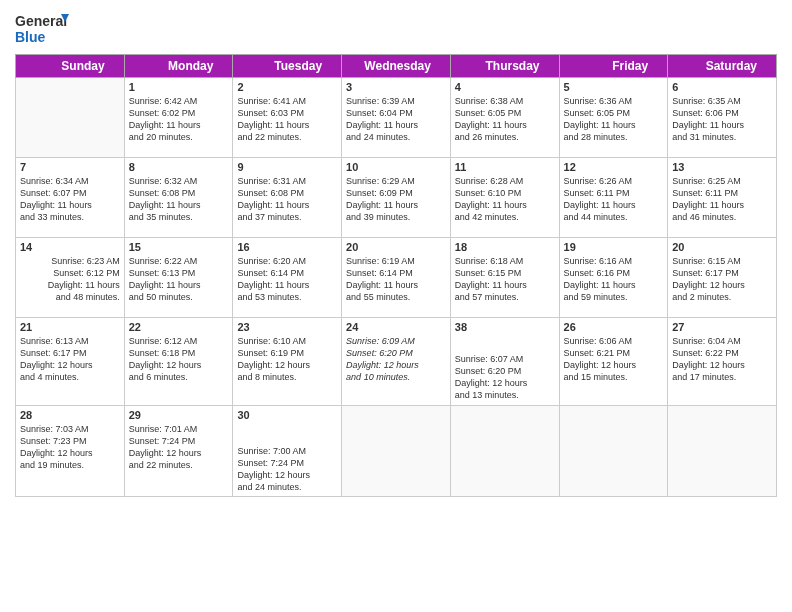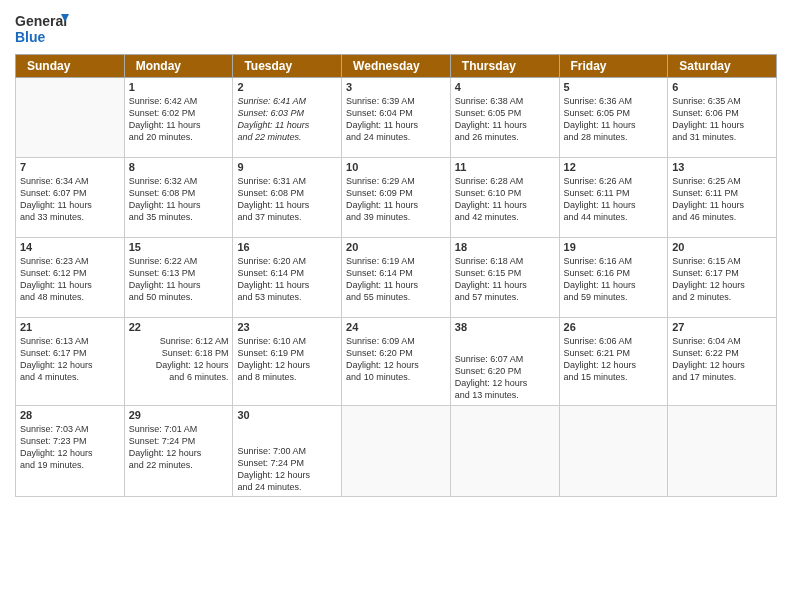--- a/index.html
+++ b/index.html
@@ -37,24 +37,24 @@
     .subtitle {
       font-size: 13px;
       color: #555;
     }
     .calendar {
       width: 100%;
       border-collapse: collapse;
       table-layout: fixed;
     }
     .calendar th {
-      background: #a16207;
+      background: #a21caf;
       color: #fff;
-      text-align: left;
-      padding: 4px 11px;
+      text-align: right;
+      padding: 4px 19px;
       font-size: 12px;
       font-weight: bold;
       border: 1px solid #aaa;
     }
     .calendar td {
       border: 1px solid #ccc;
       vertical-align: top;
       padding: 3px 4px;
       font-size: 9.5px;
       color: #333;
@@ -113,21 +113,21 @@
           <td class="empty-cell"></td>
           <td>
             <div class="day-num">1</div>
             <div class="cell-info" style="white-space: pre-line;">Sunrise: 6:42 AM
 Sunset: 6:02 PM
 Daylight: 11 hours
 and 20 minutes.</div>
           </td>
           <td>
             <div class="day-num">2</div>
-            <div class="cell-info" style="white-space: pre-line; font-style: italic;">Sunrise: 6:41 AM
+            <div class="cell-info" style="white-space: pre-line;">Sunrise: 6:41 AM
 Sunset: 6:03 PM
 Daylight: 11 hours
 and 22 minutes.</div>
           </td>
           <td>
             <div class="day-num">3</div>
             <div class="cell-info" style="white-space: pre-line;">Sunrise: 6:39 AM
 Sunset: 6:04 PM
 Daylight: 11 hours
 and 24 minutes.</div>
@@ -201,21 +201,21 @@
             <div class="day-num">13</div>
             <div class="cell-info" style="white-space: pre-line;">Sunrise: 6:25 AM
 Sunset: 6:11 PM
 Daylight: 11 hours
 and 46 minutes.</div>
           </td>
         </tr>
         <tr>
           <td>
             <div class="day-num">14</div>
-            <div class="cell-info" style="white-space: pre-line;">Sunrise: 6:23 AM
+            <div class="cell-info" style="white-space: pre-line; text-align: right;">Sunrise: 6:23 AM
 Sunset: 6:12 PM
 Daylight: 11 hours
 and 48 minutes.</div>
           </td>
           <td>
             <div class="day-num">15</div>
             <div class="cell-info" style="white-space: pre-line;">Sunrise: 6:22 AM
 Sunset: 6:13 PM
 Daylight: 11 hours
 and 50 minutes.</div>
@@ -259,35 +259,35 @@
         <tr>
           <td>
             <div class="day-num">21</div>
             <div class="cell-info" style="white-space: pre-line;">Sunrise: 6:13 AM
 Sunset: 6:17 PM
 Daylight: 12 hours
 and 4 minutes.</div>
           </td>
           <td>
             <div class="day-num">22</div>
-            <div class="cell-info" style="white-space: pre-line; text-align: right;">Sunrise: 6:12 AM
+            <div class="cell-info" style="white-space: pre-line;">Sunrise: 6:12 AM
 Sunset: 6:18 PM
 Daylight: 12 hours
 and 6 minutes.</div>
           </td>
           <td>
             <div class="day-num">23</div>
             <div class="cell-info" style="white-space: pre-line;">Sunrise: 6:10 AM
 Sunset: 6:19 PM
 Daylight: 12 hours
 and 8 minutes.</div>
           </td>
           <td>
             <div class="day-num">24</div>
-            <div class="cell-info" style="white-space: pre-line;">Sunrise: 6:09 AM
+            <div class="cell-info" style="white-space: pre-line; font-style: italic;">Sunrise: 6:09 AM
 Sunset: 6:20 PM
 Daylight: 12 hours
 and 10 minutes.</div>
           </td>
           <td>
             <div class="day-num">38</div>
             <div class="cell-info" style="white-space: pre-line; margin-top: 20px;">Sunrise: 6:07 AM
 Sunset: 6:20 PM
 Daylight: 12 hours
 and 13 minutes.</div>

